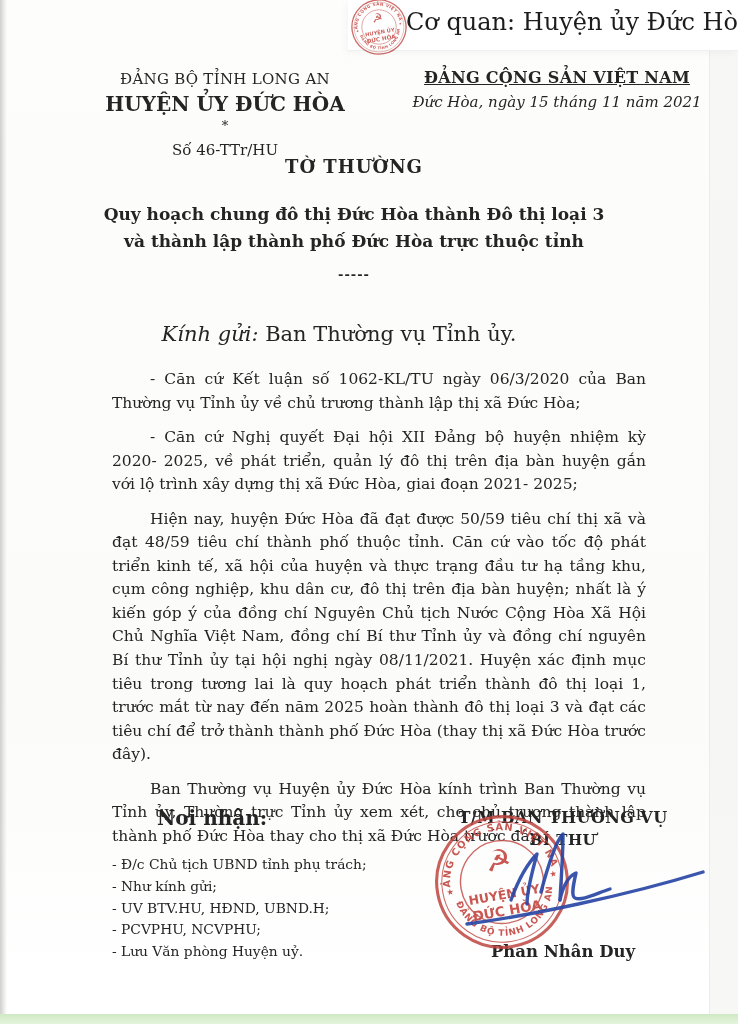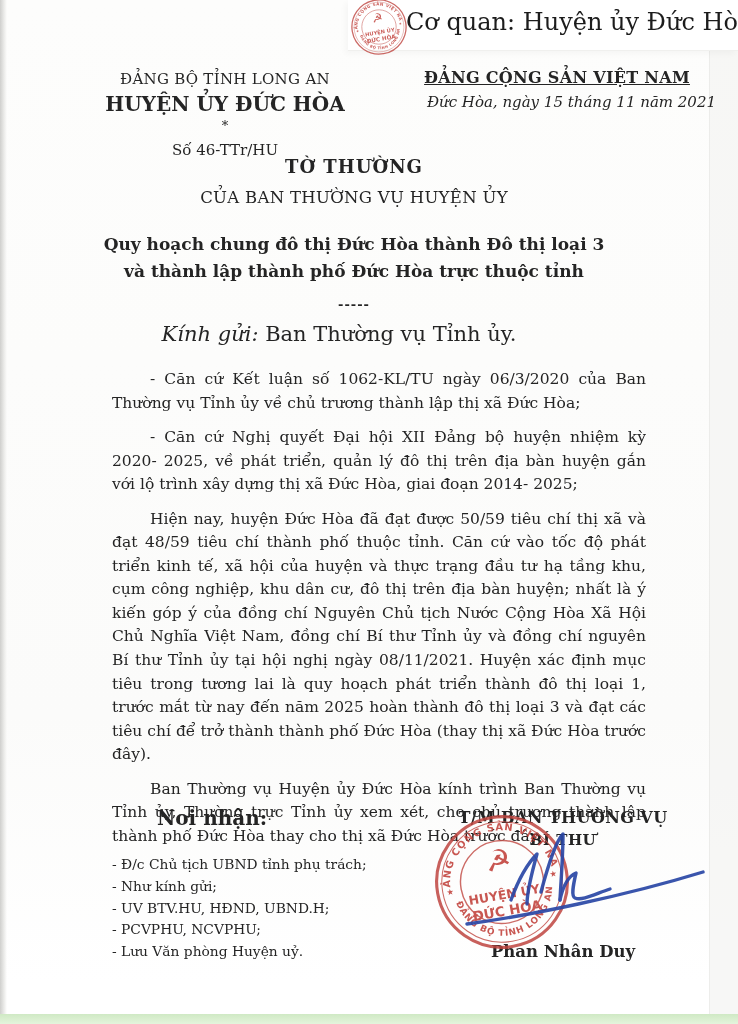--- a/index.html
+++ b/index.html
@@ -23,21 +23,21 @@
   .seal-small { position:absolute; left:2px; top:-2px; width:58px; height:58px; opacity:.8; }
 
   
   .hdr-left { position:absolute; left:85px; top:70px; width:280px; text-align:center; }
   .hdr-left .l1 { font-size:15px; letter-spacing:.3px; }
   .hdr-left .l2 { font-size:20px; font-weight:bold; margin-top:4px; }
   .hdr-left .star { font-size:13px; margin-top:2px; }
   .hdr-left .num { font-size:15px; margin-top:8px; }
   .hdr-right { position:absolute; left:398px; top:68px; width:318px; text-align:center; }
   .hdr-right .nat { font-size:16px; font-weight:bold; text-decoration:underline; letter-spacing:.3px; }
-  .hdr-right .date { font-size:15px; font-style:italic; margin-top:6px;text-align:right; }
+  .hdr-right .date { font-size:15px; font-style:italic; margin-top:6px; }
 
   
   .title-block { position:absolute; left:0; right:30px; top:156px; text-align:center; }
   .title-block .t1 { font-size:18px; font-weight:bold; letter-spacing:1px; }
   .title-block .t2 { font-size:16.5px; margin-top:11px; letter-spacing:.3px; }
   .title-block .t3 { font-size:17px; font-weight:bold; margin-top:24px; line-height:1.6; }
   .title-block .sep { font-size:13px; font-weight:bold; letter-spacing:1px; margin-top:12px; }
 
   .salutation { position:absolute; left:0; right:60px; top:322px; text-align:center; font-size:21px; }
   .salutation .kg { font-style:italic; }
@@ -100,35 +100,34 @@
     <div class="star">*</div>
     <div class="num">Số 46-TTr/HU</div>
   </div>
   <div class="hdr-right">
     <div class="nat">ĐẢNG CỘNG SẢN VIỆT NAM</div>
     <div class="date">Đức Hòa, ngày 15 tháng 11 năm 2021</div>
   </div>
 
   <div class="title-block">
     <div class="t1">TỜ THƯỜNG</div>
-    <div class="t2">CỦA BAN THƯỜNG VỤ HUYỆN ỦY</div>
     <div class="t3">
       <div>Quy hoạch chung đô thị Đức Hòa thành Đô thị loại 3</div>
       <div>và thành lập thành phố Đức Hòa trực thuộc tỉnh</div>
     </div>
     <div class="sep">-----</div>
   </div>
 
   <div class="salutation">
     <span class="kg">Kính gửi:</span><span> Ban Thường vụ Tỉnh ủy.</span>
   </div>
 
   <div class="body-text">
     <p>- Căn cứ Kết luận số 1062-KL/TU ngày 06/3/2020 của Ban Thường vụ Tỉnh ủy về chủ trương thành lập thị xã Đức Hòa;</p>
-    <p>- Căn cứ Nghị quyết Đại hội XII Đảng bộ huyện nhiệm kỳ 2020- 2025, về phát triển, quản lý đô thị trên địa bàn huyện gắn với lộ trình xây dựng thị xã Đức Hòa, giai đoạn 2014- 2025;</p>
+    <p>- Căn cứ Nghị quyết Đại hội XII Đảng bộ huyện nhiệm kỳ 2020- 2025, về phát triển, quản lý đô thị trên địa bàn huyện gắn với lộ trình xây dựng thị xã Đức Hòa, giai đoạn 2021- 2025;</p>
     <p>Hiện nay, huyện Đức Hòa đã đạt được 50/59 tiêu chí thị xã và đạt 48/59 tiêu chí thành phố thuộc tỉnh. Căn cứ vào tốc độ phát triển kinh tế, xã hội của huyện và thực trạng đầu tư hạ tầng khu, cụm công nghiệp, khu dân cư, đô thị trên địa bàn huyện; nhất là ý kiến góp ý của đồng chí Nguyên Chủ tịch Nước Cộng Hòa Xã Hội Chủ Nghĩa Việt Nam, đồng chí Bí thư Tỉnh ủy và đồng chí nguyên Bí thư Tỉnh ủy tại hội nghị ngày 08/11/2021. Huyện xác định mục tiêu trong tương lai là quy hoạch phát triển thành đô thị loại 1, trước mắt từ nay đến năm 2025 hoàn thành đô thị loại 3 và đạt các tiêu chí để trở thành thành phố Đức Hòa (thay thị xã Đức Hòa trước đây).</p>
     <p>Ban Thường vụ Huyện ủy Đức Hòa kính trình Ban Thường vụ Tỉnh ủy, Thường trực Tỉnh ủy xem xét, cho chủ trương thành lập thành phố Đức Hòa thay cho thị xã Đức Hòa trước đây.</p>
   </div>
 
   <div class="recipients">
     <div class="rt">Nơi nhận:</div>
     <ul>
       <li>- Đ/c Chủ tịch UBND tỉnh phụ trách;</li>
       <li>- Như kính gửi;</li>
       <li>- UV BTV.HU, HĐND, UBND.H;</li>

